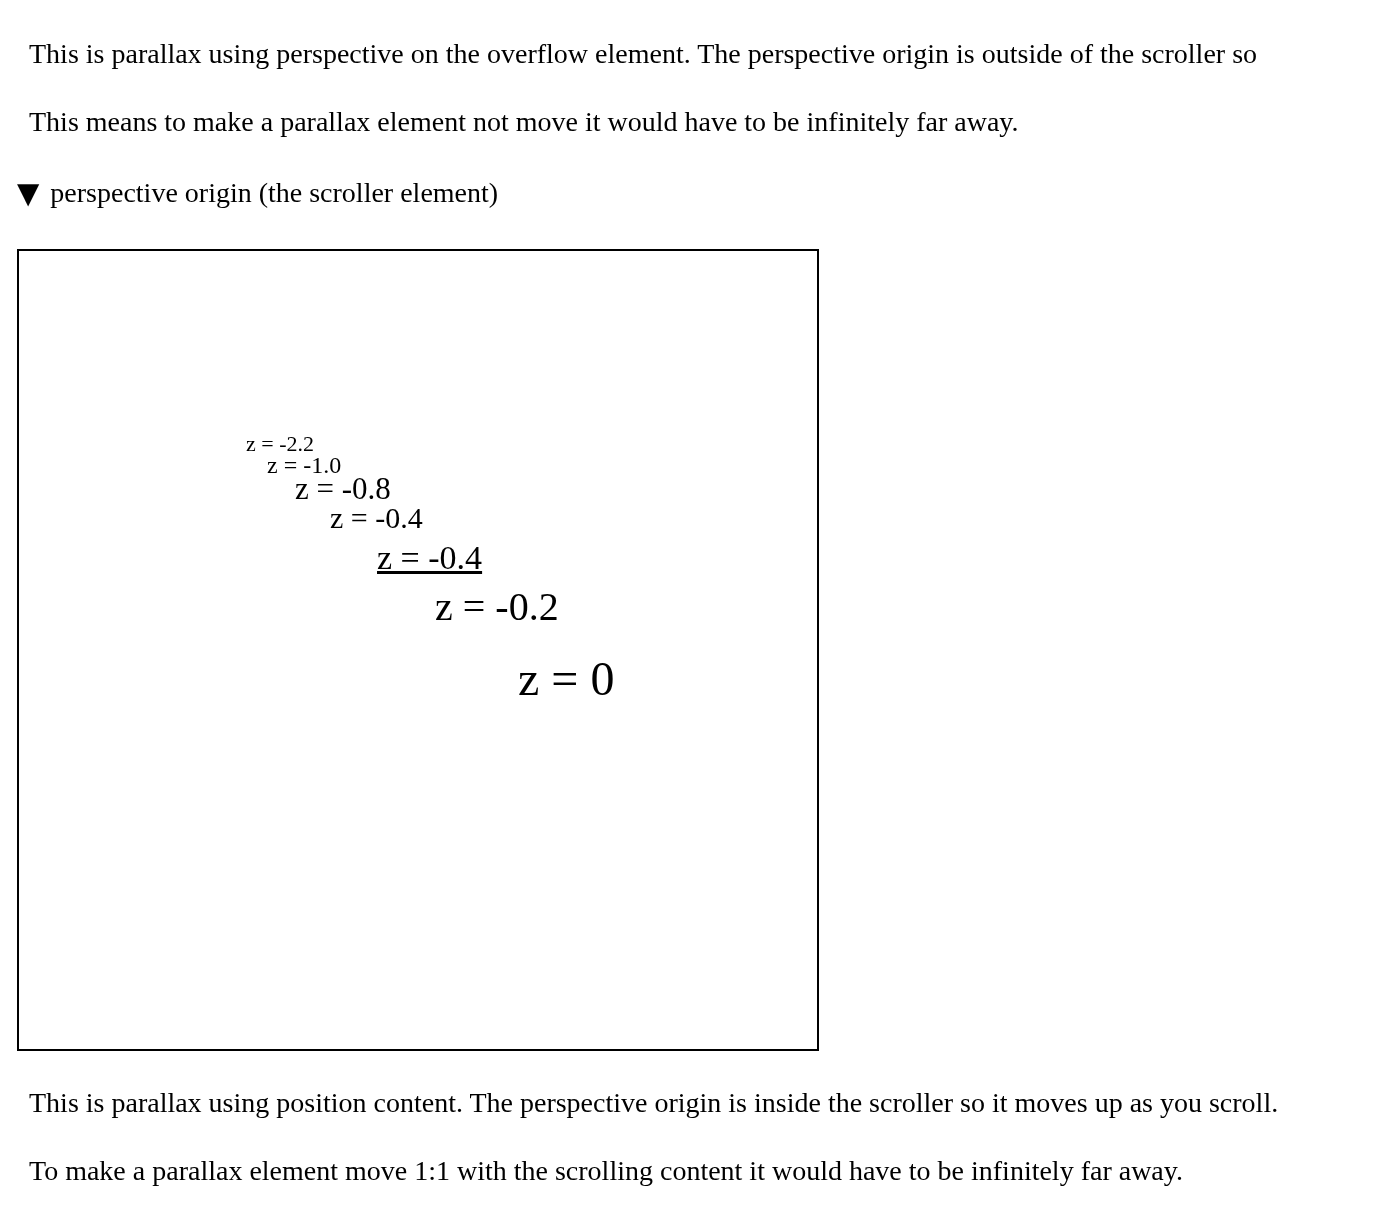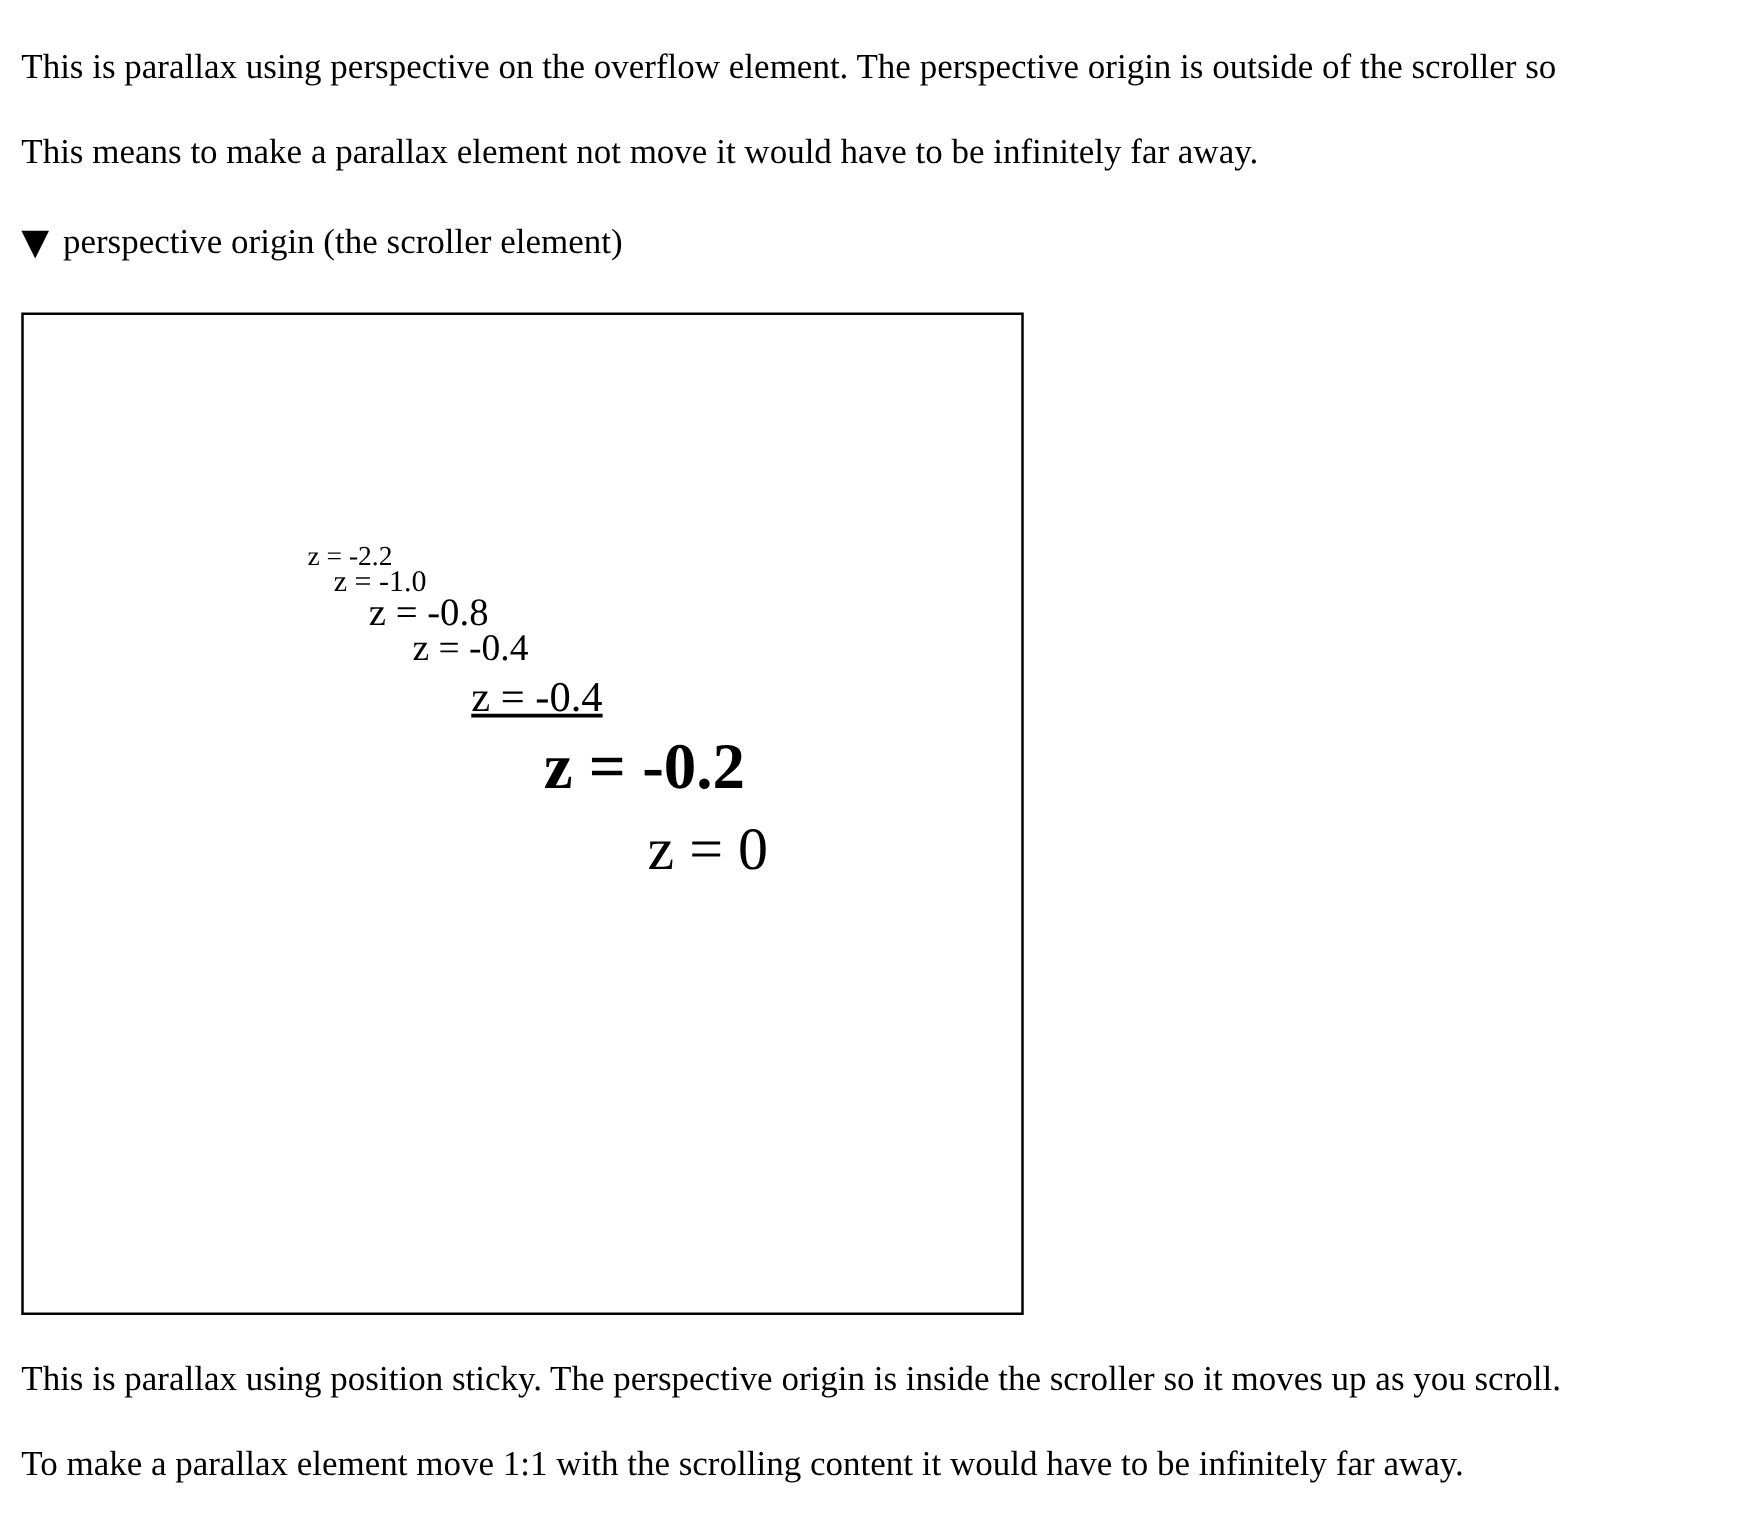--- a/index.html
+++ b/index.html
@@ -13,21 +13,21 @@
     background: #ffffff;
     color: #000000;
     font-family: "Liberation Serif", "DejaVu Serif", serif;
     font-size: 28px;
     line-height: 1.15;
   }
   .page {
     padding-left: 17px;
   }
   .line {
-    margin: 36px 0;
+    margin: 36px 12px;
     white-space: nowrap;
   }
   .line.first {
     margin-top: 38px;
   }
   .marker-line {
     margin: 38px 0;
     white-space: nowrap;
   }
   .tri {
@@ -50,21 +50,21 @@
     position: absolute;
     line-height: 1;
     white-space: nowrap;
     color: #000000;
   }
   .zl-0 { left: 227px; top: 182px; font-size: 22px; }
   .zl-1 { left: 248px; top: 202px; font-size: 24px; }
   .zl-2 { left: 276px; top: 222px; font-size: 31px; }
   .zl-3 { left: 311px; top: 252px; font-size: 30px; }
   .zl-4 { left: 358px; top: 290px; font-size: 34px; text-decoration: underline; }
-  .zl-5 { left: 416px; top: 336px; font-size: 52px; font-weight: bold; }
+  .zl-5 { left: 416px; top: 336px; font-size: 40px; }
   .zl-6 { left: 499px; top: 404px; font-size: 48px; }
 </style>
 </head>
 <body>
 
 <main class="page">
 
   <p class="line first">This is parallax using perspective on the overflow element. The perspective origin is outside of the scroller so</p>
 
   <p class="line">This means to make a parallax element not move it would have to be infinitely far away.</p>
@@ -76,17 +76,17 @@
   <div class="scroller">
     <span class="zl zl-0">z = -2.2</span>
     <span class="zl zl-1">z = -1.0</span>
     <span class="zl zl-2">z = -0.8</span>
     <span class="zl zl-3">z = -0.4</span>
     <span class="zl zl-4">z = -0.4</span>
     <span class="zl zl-5">z = -0.2</span>
     <span class="zl zl-6">z = 0</span>
   </div>
 
-  <p class="line">This is parallax using position sticky. The perspective origin is inside the scroller so it moves up as you scroll.</p>
+  <p class="line">This is parallax using position content. The perspective origin is inside the scroller so it moves up as you scroll.</p>
 
   <p class="line">To make a parallax element move 1:1 with the scrolling content it would have to be infinitely far away.</p>
 
 </main>
 
 </body></html>

